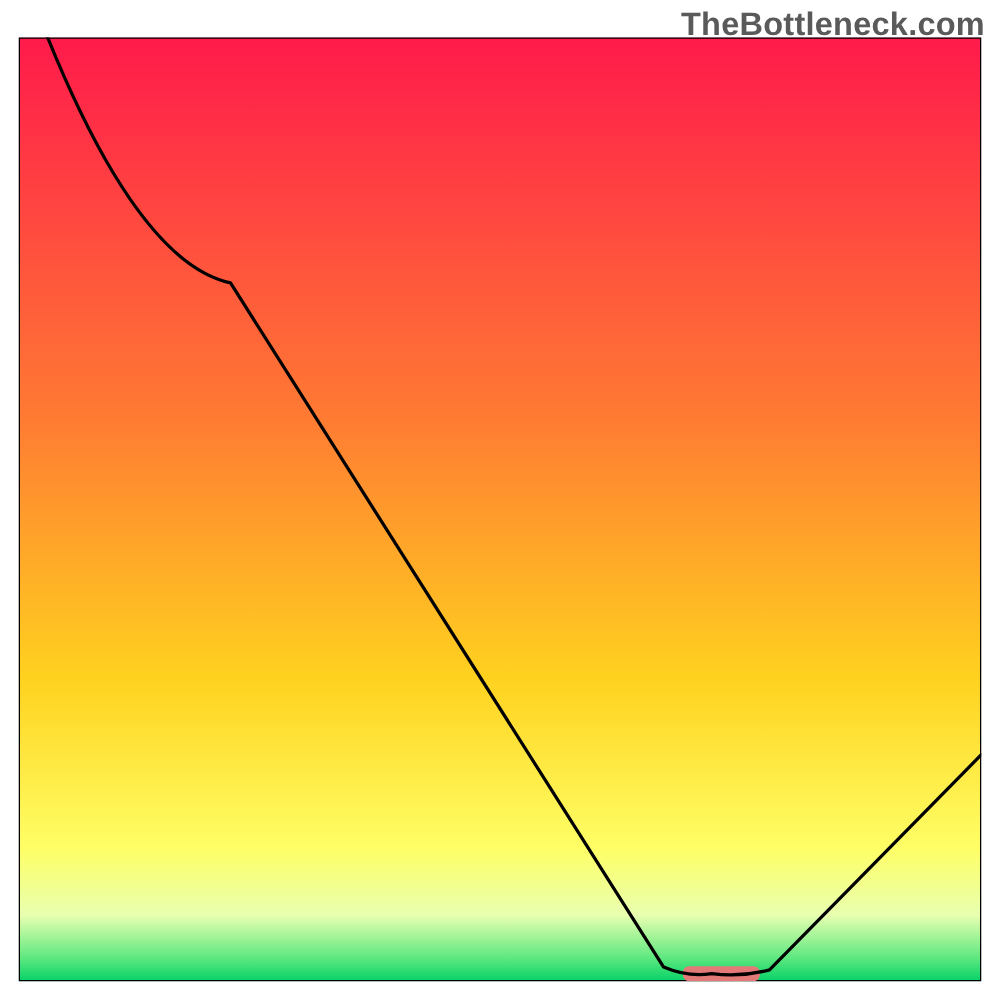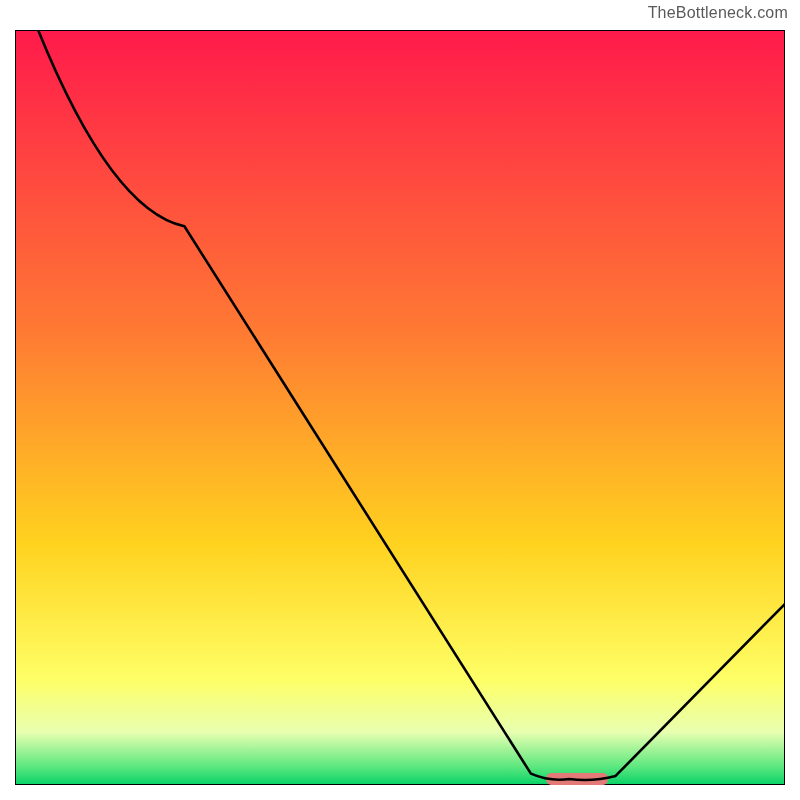--- a/index.html
+++ b/index.html
@@ -13,22 +13,22 @@
   .container {
     position: relative;
     width: 800px;
     height: 800px;
   }
   .watermark {
     position: absolute;
     top: 4px;
     right: 12px;
     color: #5a5a5a;
-    font-size: 16px;
-    font-weight: 400;
+    font-size: 26px;
+    font-weight: 700;
     letter-spacing: 0.2px;
   }
   .plot {
     position: absolute;
     left: 15px;
     top: 30px;
     width: 770px;
     height: 755px;
   }
   svg { display: block; }

